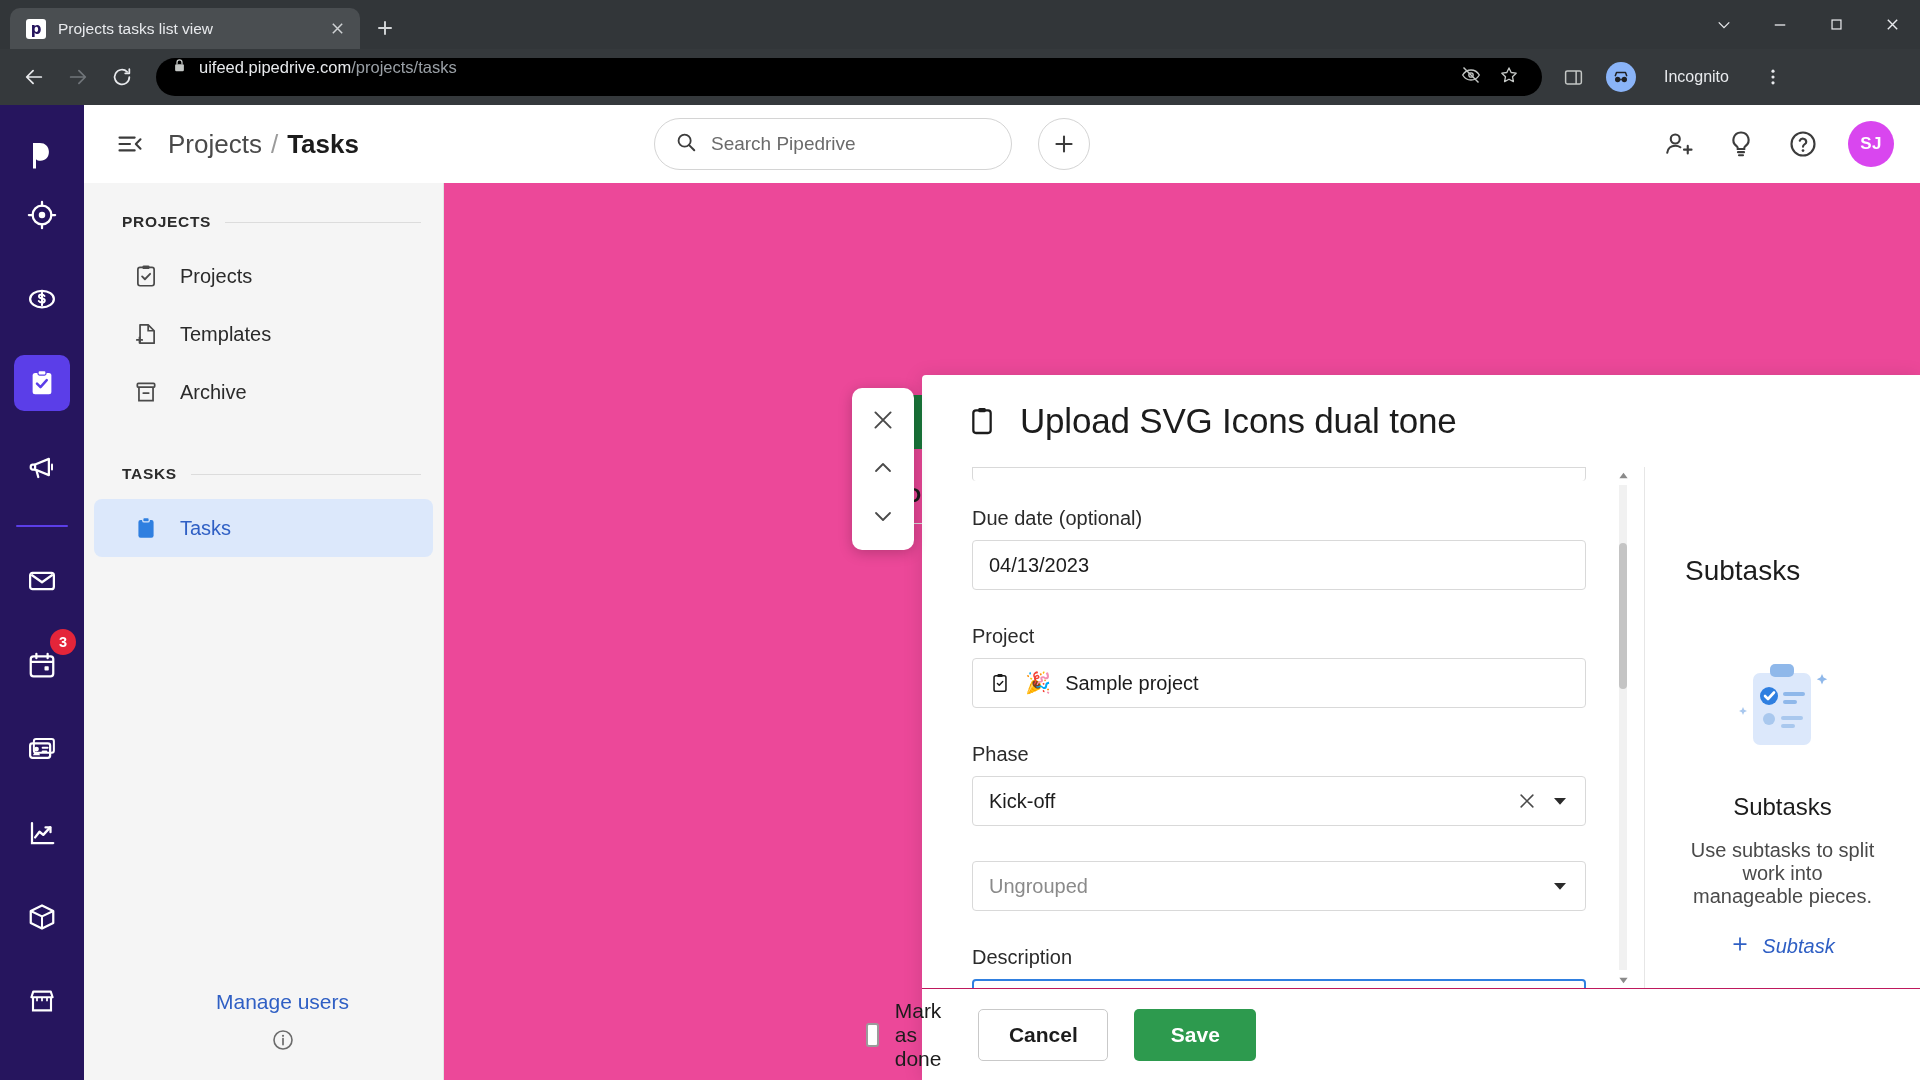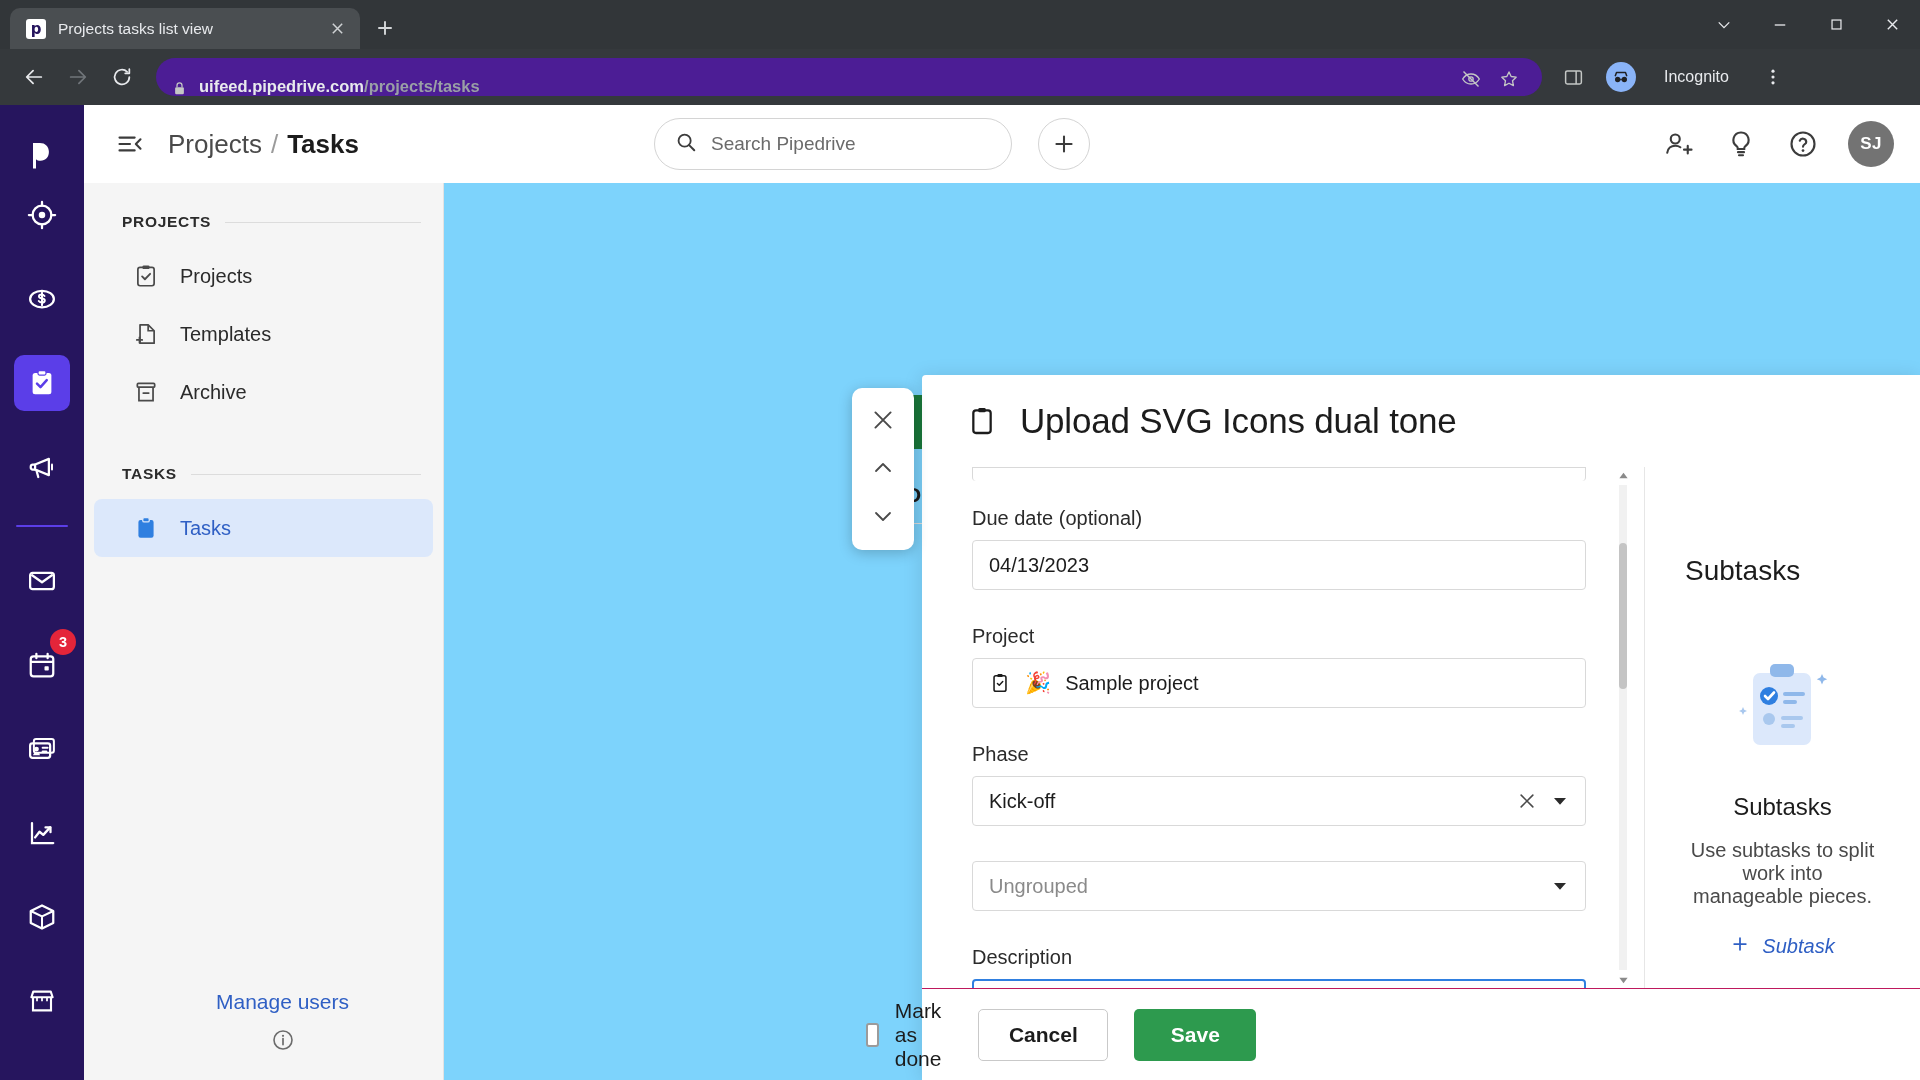--- a/index.html
+++ b/index.html
@@ -47,23 +47,23 @@
   .urlbar {
     height: 56px; background: #35393c; display: flex; align-items: center;
     padding: 0 14px; gap: 4px; flex: 0 0 56px;
   }
   .navbtn {
     width: 40px; height: 40px; border-radius: 50%; display: flex;
     align-items: center; justify-content: center; color: #e8eaed;
   }
   .navbtn.disabled { color: #70757a; }
   .omnibox {
-    flex: 1; height: 38px; background: #4c1d95; border-radius: 19px;
-    display: flex; align-items: flex-end; padding: 0 16px; gap: 12px;
-    margin: 0 10px; max-width: 1386px; font-weight: bold;
+    flex: 1; height: 38px; background: #000000; border-radius: 19px;
+    display: flex; align-items: flex-start; padding: 0 16px; gap: 12px;
+    margin: 0 10px; max-width: 1386px;
   }
   .omnibox .lock { color: #c4c7c5; display:flex; }
   .url-text { font-size: 16.5px; color: #e8eaed; white-space: nowrap; }
   .url-text .path { color: #9aa0a6; }
   .omni-right { display: flex; align-items: center; gap: 4px; margin-left: auto; }
   .oi { width: 34px; height: 34px; display: flex; align-items: center; justify-content: center; color: #c4c7c5; }
   .incognito-pill {
     display: flex; align-items: center; gap: 28px; height: 40px;
     border-radius: 20px; padding: 0 16px 0 6px; margin-left: 6px;
   }
@@ -115,21 +115,21 @@
     display: flex; align-items: center; padding: 0 20px; gap: 14px; background: #fff;
   }
   .search-ph { color: #6b6b6b; font-size: 19px; }
   .addbtn {
     width: 52px; height: 52px; border-radius: 50%; border: 1px solid #d4d4d4;
     display: flex; align-items: center; justify-content: center; color: #3c3c3c; background:#fff;
   }
   .topright { display: flex; align-items: center; gap: 28px; margin-left: auto; }
   .tr-icon { width: 34px; height: 34px; display:flex; align-items:center; justify-content:center; color: #3c3c3c; }
   .avatar {
-    width: 46px; height: 46px; border-radius: 50%; background: #737373; color: #fff;
+    width: 46px; height: 46px; border-radius: 50%; background: #d946ef; color: #fff;
     display: flex; align-items: center; justify-content: center;
     font-size: 17px; font-weight: 600; letter-spacing: .4px;
   }
 
   .body { flex: 1; display: flex; min-height: 0; position: relative; }
 
   
   .sidenav {
     width: 360px; flex: 0 0 360px; background: #f5f5f5; border-right: 1px solid #e2e2e2;
     padding: 26px 0 0 0; display: flex; flex-direction: column;
@@ -151,21 +151,21 @@
   .nav-item.selected .ni-icon { color: #2f7fe0; }
   .nav-gap { height: 40px; }
   .sidenav-foot {
     margin-top: auto; padding: 0 0 28px 0; display: flex; align-items: center;
     gap: 14px; padding-left: 38px; flex-direction: column;
   }
   .manage-users { color: #2f5fc4; font-size: 21px; }
   .info-circle { width: 24px; height: 24px; color: #6b6b6b; display:flex; }
 
   
-  .main-region { flex: 1; background: #7dd3fc; position: relative; overflow: hidden; }
+  .main-region { flex: 1; background: #ec4899; position: relative; overflow: hidden; }
 
   
   .navpill {
     position: absolute; left: 408px; top: 205px; width: 62px;
     background: #fff; border-radius: 10px; box-shadow: 0 3px 14px rgba(0,0,0,.22);
     display: flex; flex-direction: column; align-items: center; padding: 8px 0 10px 0; z-index: 40;
   }
   .npbtn { width: 52px; height: 48px; display: flex; align-items: center; justify-content: center; color: #4a4a4a; }
 
   

